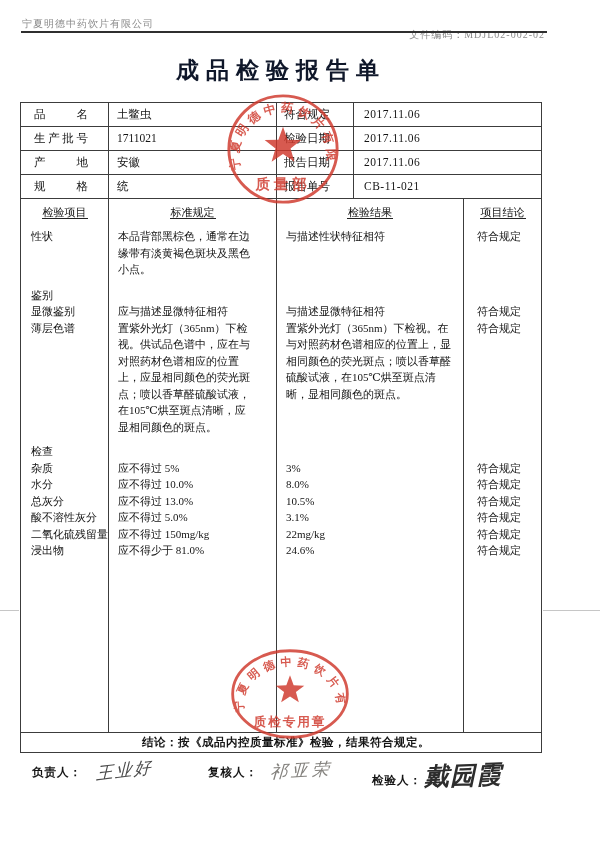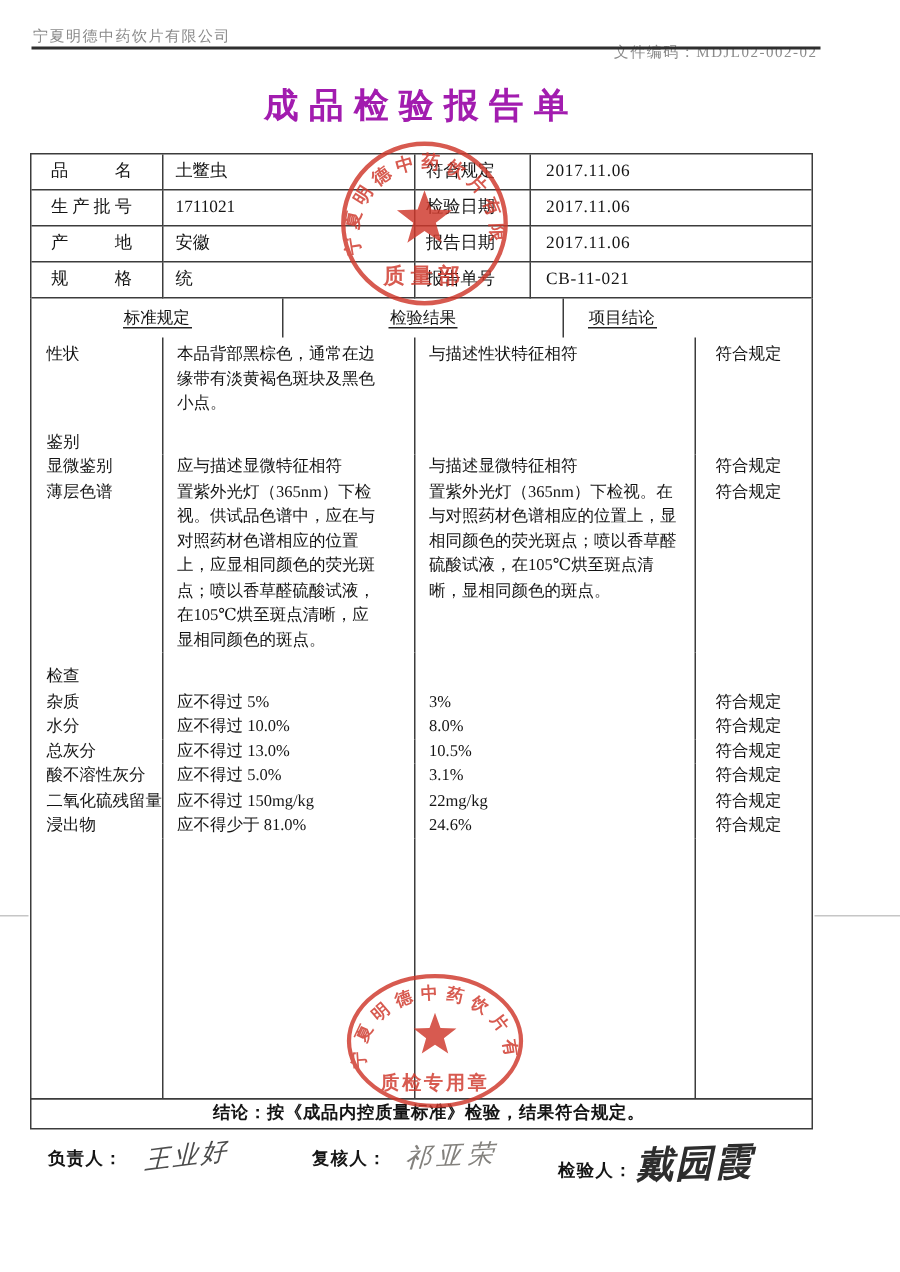--- a/index.html
+++ b/index.html
@@ -12,21 +12,21 @@
     position:relative;width:600px;height:848px;background:#ffffff;
     font-family:"Liberation Serif","DejaVu Serif",serif;color:var(--ink);
     overflow:hidden;margin:0 auto;
   }
   
   .runhead-left{position:absolute;left:22px;top:17px;font-size:10px;color:#8a8a8a;letter-spacing:1px;}
   .runhead-right{position:absolute;right:55px;top:28px;font-size:10px;color:#8a8a8a;letter-spacing:1px;margin-left:27px;}
   .runhead-rule{position:absolute;left:21px;top:31px;width:526px;height:2px;background:#2f2f2f;}
   
   .title{position:absolute;left:20px;top:55px;width:522px;text-align:center;
-    font-size:23px;font-weight:bold;letter-spacing:7px;color:#a21caf;}
+    font-size:23px;font-weight:bold;letter-spacing:7px;color:#0f172a;}
   
   .tablewrap{position:absolute;left:20px;top:102px;width:570px;}
   .tgrid{display:grid;grid-template-columns:88px 168px 77px 187px;grid-auto-rows:24px;
     width:522px;border:1px solid var(--bc);border-bottom:none;box-sizing:border-box;font-size:11.5px;}
   .tg{border-bottom:1px solid var(--bc);box-sizing:border-box;line-height:23px;white-space:nowrap;overflow:hidden;}
   .tg.rb{border-right:1px solid var(--bc);}
   .tg.lab{padding-left:13px;}
   .lbl-spread{display:inline-block;width:54px;text-align:justify;text-align-last:justify;}
   .tg.val{padding-left:8px;}
   .tg.lab2{padding-left:7px;}
@@ -98,20 +98,21 @@
       <div class="tg val2">2017.11.06</div>
 
       <div class="tg rb lab"><span class="lbl-spread">规格</span></div>
       <div class="tg rb val">统</div>
       <div class="tg rb lab2">报告单号</div>
       <div class="tg val2">CB-11-021</div>
     </div>
 
     <div class="tbody-grid">
       <div class="brow head">
+        <div class="bc ci"><span class="hul">检验项目</span></div>
         <div class="bc cs"><span class="hul">标准规定</span></div>
         <div class="bc cr"><span class="hul">检验结果</span></div>
         <div class="bc cc"><span class="hul">项目结论</span></div>
       </div>
 
       <div class="brow gS">
         <div class="bc ci">性状</div>
         <div class="bc cs">本品背部黑棕色，通常在边缘带有淡黄褐色斑块及黑色小点。</div>
         <div class="bc cr">与描述性状特征相符</div>
         <div class="bc cc">符合规定</div>

